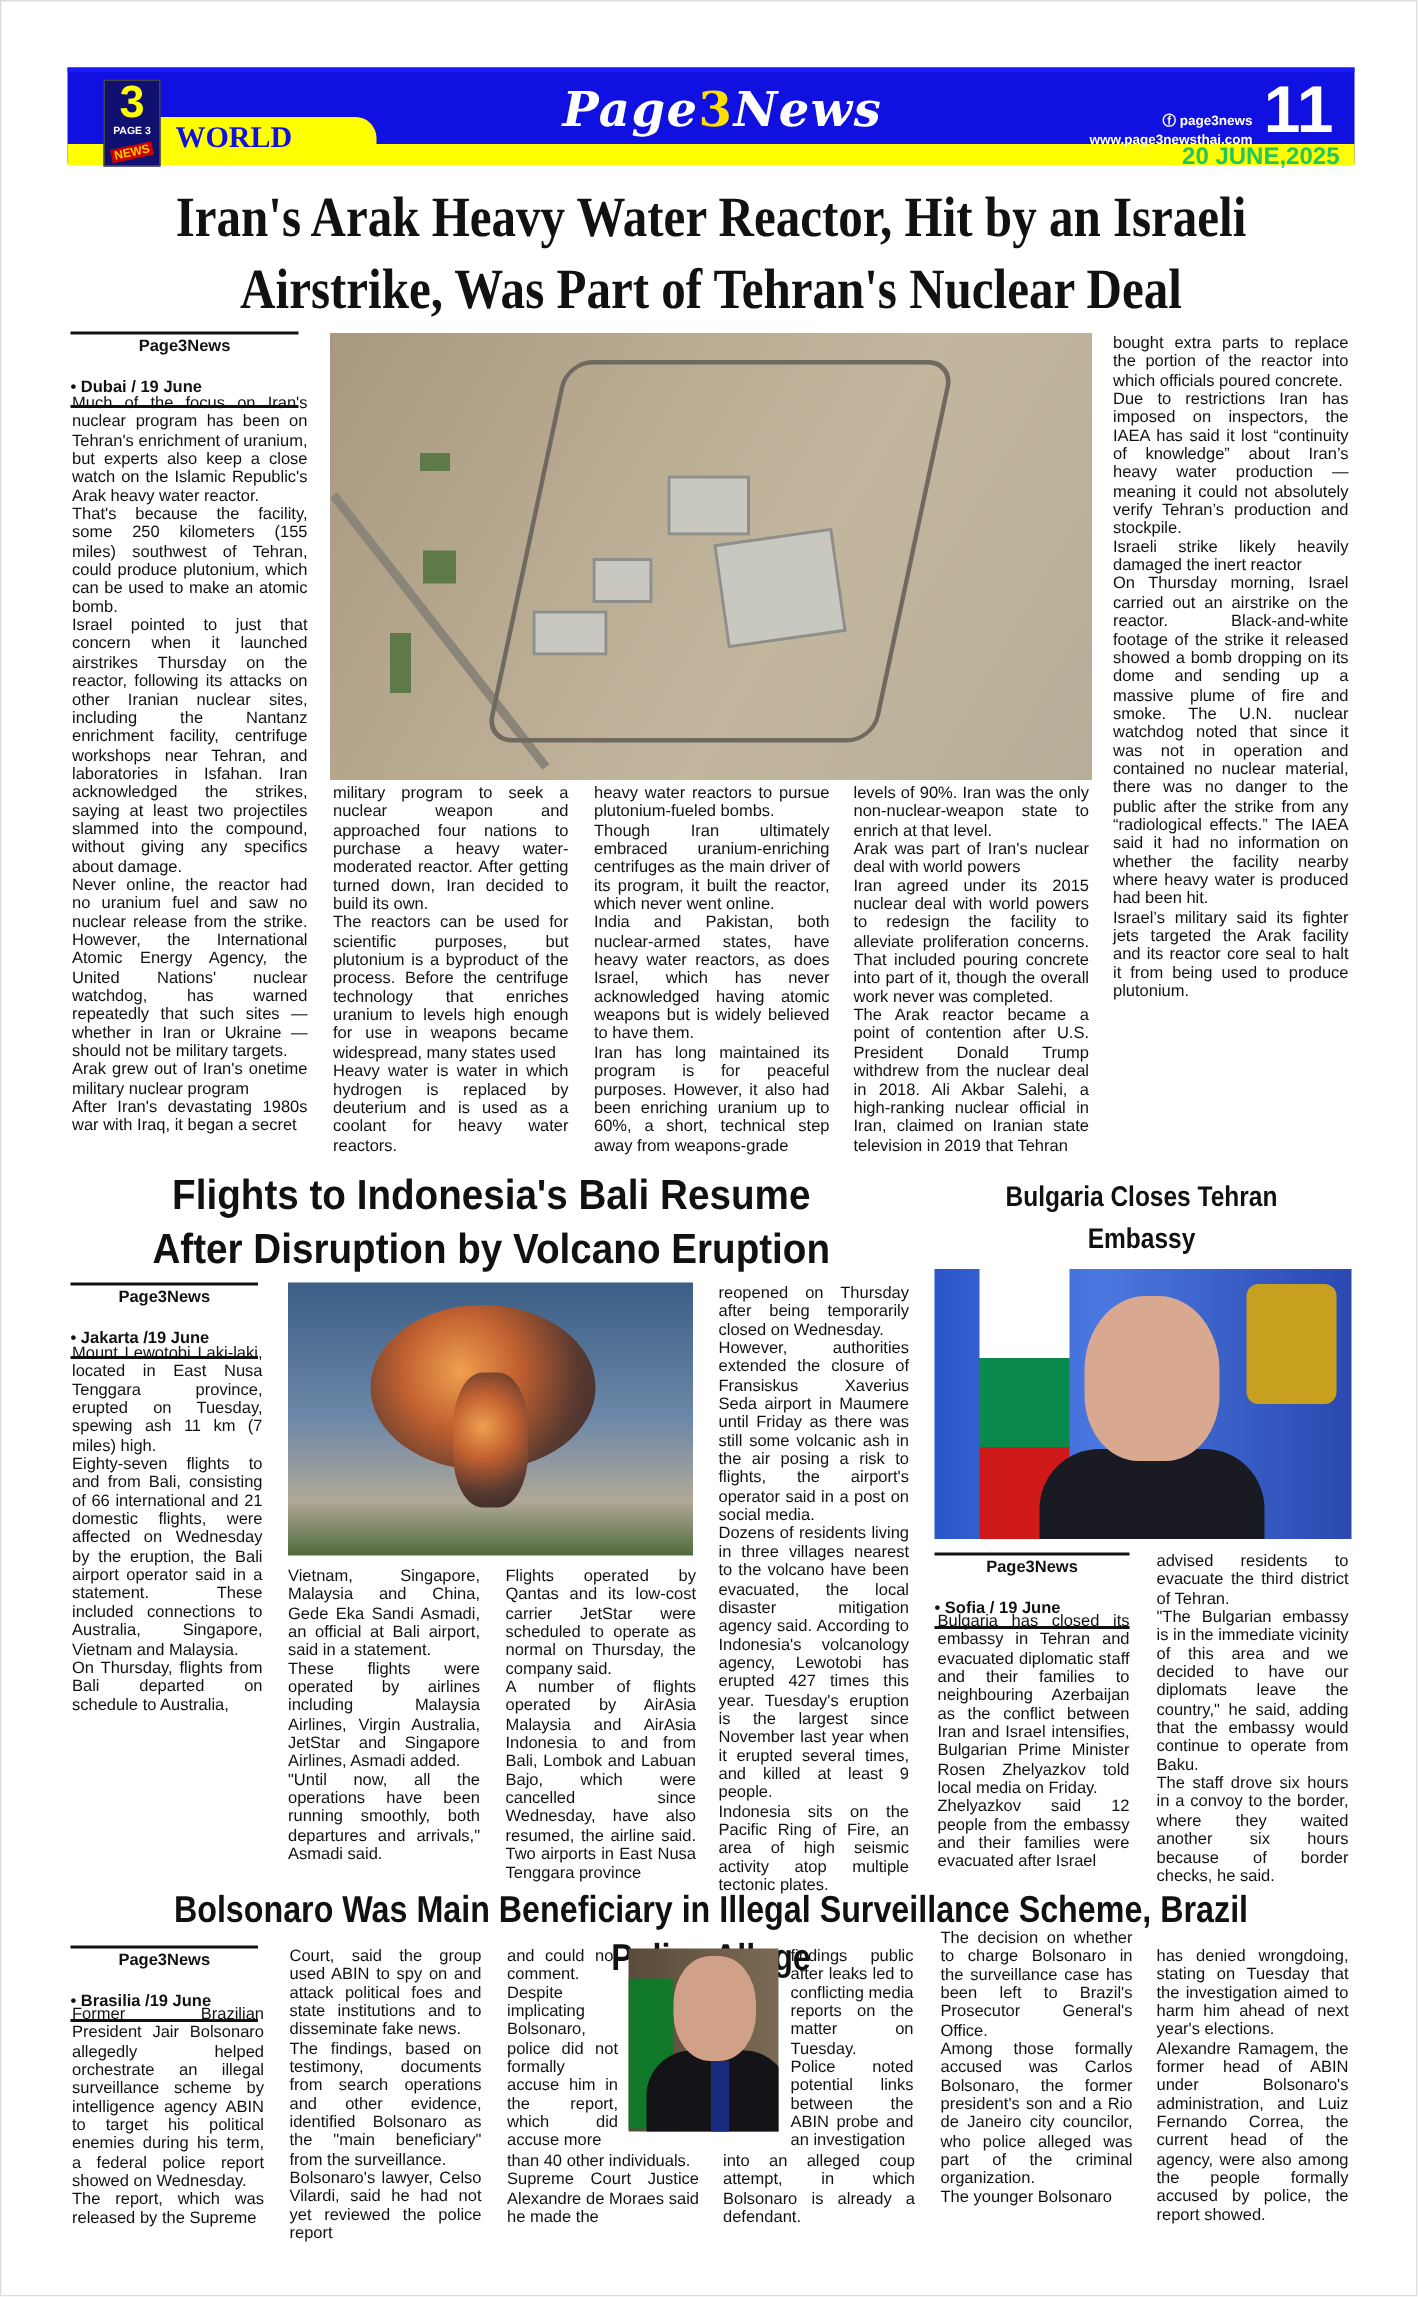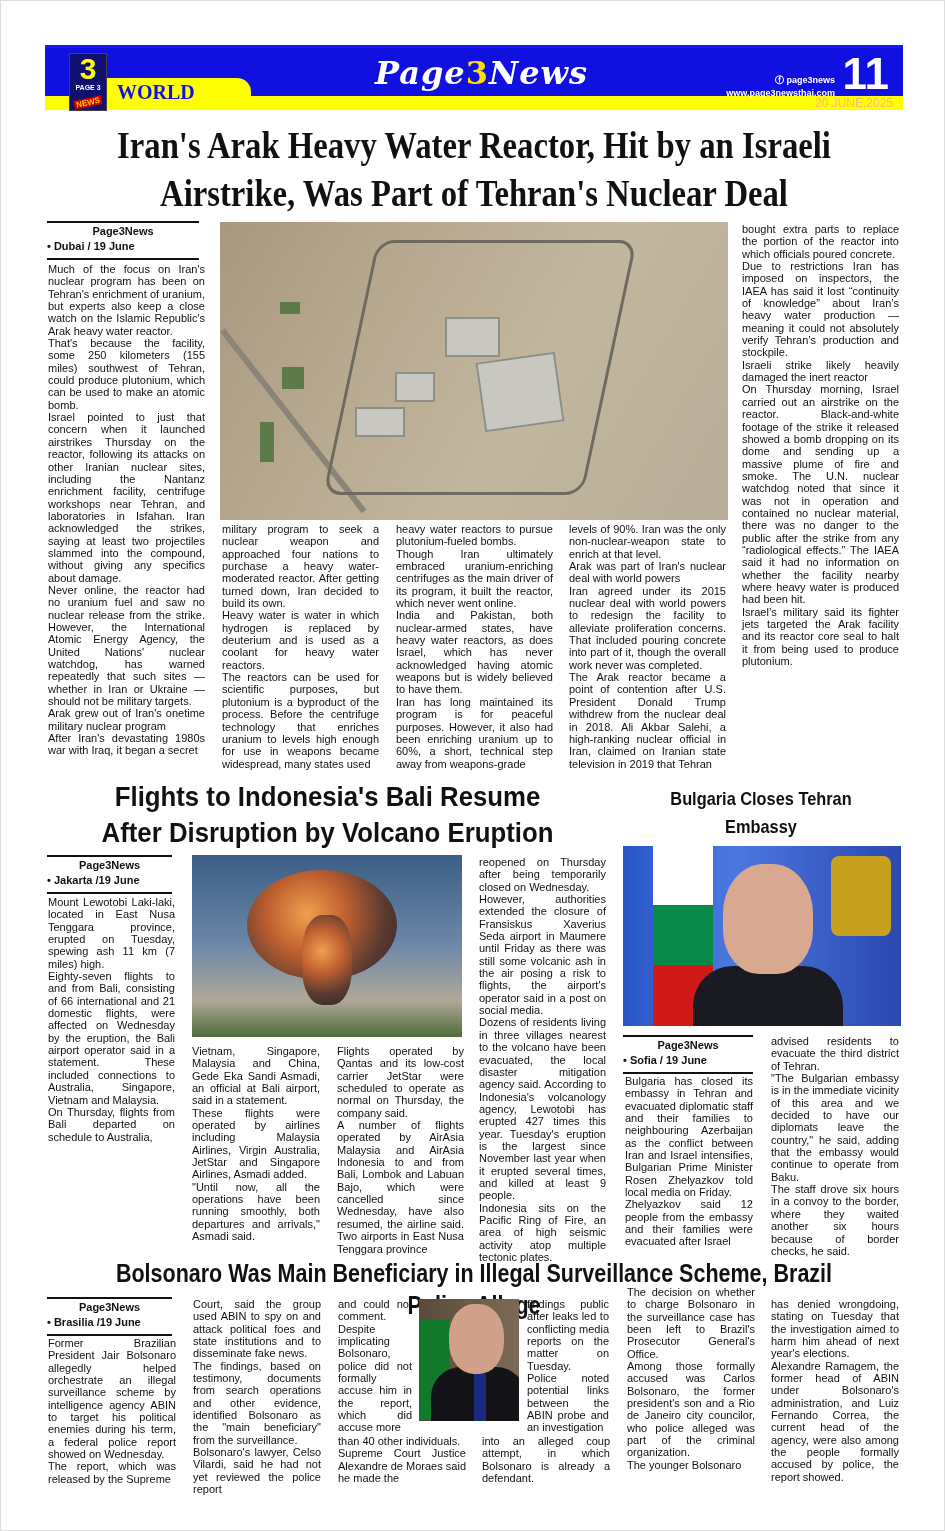--- a/index.html
+++ b/index.html
@@ -10,26 +10,26 @@
 .mast .ytab{position:absolute;left:56px;top:30px;width:150px;height:32px;background:#ffff00;border-radius:0 14px 0 0}
 .mast .logo{position:absolute;left:24px;top:5px;width:38px;height:58px;background:#101070;border:1px solid #444;text-align:center;color:#ffff00;font-weight:bold}
 .mast .logo .n{font-size:30px;line-height:30px;display:block}
 .mast .logo .s{font-size:7px;color:#fff;display:block}
 .mast .logo .r{font-size:8px;color:#ffcc00;background:#c00;display:inline-block;transform:rotate(-12deg);padding:0 2px}
 .mast .section{position:absolute;left:72px;top:33px;font-family:"Liberation Serif",serif;font-weight:bold;font-size:20px;color:#1010e0}
 .mast .brand{position:absolute;left:330px;top:6px;font-family:"DejaVu Serif",serif;font-size:32px;font-weight:bold;color:#fff;font-style:italic;letter-spacing:1px}
 .mast .brand .three{color:#ffde00;font-style:normal}
 .mast .social{position:absolute;right:68px;top:26px;font-size:9px;color:#fff;text-align:right;line-height:13px;font-weight:bold}
 .mast .pnum{position:absolute;right:14px;top:4px;font-size:44px;font-weight:bold;color:#fff;line-height:44px}
-.mast .date{position:absolute;right:10px;top:48px;font-size:12px;font-weight:normal;color:#fdba74}
+.mast .date{position:absolute;right:10px;top:48px;font-size:16px;font-weight:bold;color:#22c55e}
 .h1{position:absolute;left:44px;top:120px;width:858px;text-align:center;font-family:"Liberation Serif",serif;font-weight:bold;font-size:38px;line-height:48px;transform:scaleX(.86);transform-origin:center top}
 .h2{position:absolute;font-family:"Liberation Sans",sans-serif;font-weight:bold;text-align:center;transform-origin:center top}
 .by{position:absolute;width:152px;border-top:2px solid #111;border-bottom:2px solid #111;padding:2px 0 6px;font-weight:bold;font-size:11px}
 .by .src{text-align:center;display:block}
-.by .loc{display:block;margin-top:3px}
+.by .loc{display:block;margin-top:15px}
 .col{position:absolute;font-size:11px;line-height:12.35px;text-align:justify}
 .col p{margin:0}
 .img{position:absolute;overflow:hidden}
 .arak{background:linear-gradient(120deg,#a89880 0%,#b9ab92 35%,#c2b69e 60%,#b7ad98 100%)}
 .arak .fence{position:absolute;border:3px solid #6f6a60;border-radius:18px}
 .arak .site{position:absolute;background:#c8c8c0;border:2px solid #8d8f88}
 .arak .road{position:absolute;width:6px;background:#8a8578;transform-origin:top left}
 .arak .field{position:absolute;background:#5d7a48}
 .volc{background:linear-gradient(#3b5e86 0%,#6d88a8 50%,#b0a898 80%,#4f6b3c 100%)}
 .volc .plume{position:absolute;border-radius:50%;background:radial-gradient(circle at 40% 40%,#f0a050 0%,#c06030 35%,#5a3a30 70%,#332a28 100%)}
@@ -93,22 +93,22 @@
     <div class="road" style="left:0;top:110px;height:230px;transform:rotate(-38deg)"></div>
     <div class="fence" style="left:130px;top:18px;width:260px;height:255px;transform:skewX(-12deg)"></div>
     <div class="site" style="left:225px;top:95px;width:55px;height:40px"></div>
     <div class="site" style="left:260px;top:135px;width:80px;height:70px;transform:rotate(-8deg)"></div>
     <div class="site" style="left:175px;top:150px;width:40px;height:30px"></div>
     <div class="site" style="left:135px;top:185px;width:50px;height:30px"></div>
   </div>
 
   <div class="col" style="left:221px;top:522px;width:157px">
     <p>military program to seek a nuclear weapon and approached four nations to purchase a heavy water-moderated reactor. After getting turned down, Iran decided to build its own.</p>
+      <p>The reactors can be used for scientific purposes, but plutonium is a byproduct of the process. Before the centrifuge technology that enriches uranium to levels high enough for use in weapons became widespread, many states used</p>
       <p>Heavy water is water in which hydrogen is replaced by deuterium and is used as a coolant for heavy water reactors.</p>
-      <p>The reactors can be used for scientific purposes, but plutonium is a byproduct of the process. Before the centrifuge technology that enriches uranium to levels high enough for use in weapons became widespread, many states used</p>
   </div>
   <div class="col" style="left:395px;top:522px;width:157px">
     <p>heavy water reactors to pursue plutonium-fueled bombs.</p>
       <p>Though Iran ultimately embraced uranium-enriching centrifuges as the main driver of its program, it built the reactor, which never went online.</p>
       <p>India and Pakistan, both nuclear-armed states, have heavy water reactors, as does Israel, which has never acknowledged having atomic weapons but is widely believed to have them.</p>
       <p>Iran has long maintained its program is for peaceful purposes. However, it also had been enriching uranium up to 60%, a short, technical step away from weapons-grade</p>
   </div>
   <div class="col" style="left:568px;top:522px;width:157px">
     <p>levels of 90%. Iran was the only non-nuclear-weapon state to enrich at that level.</p>
       <p>Arak was part of Iran's nuclear deal with world powers</p>

